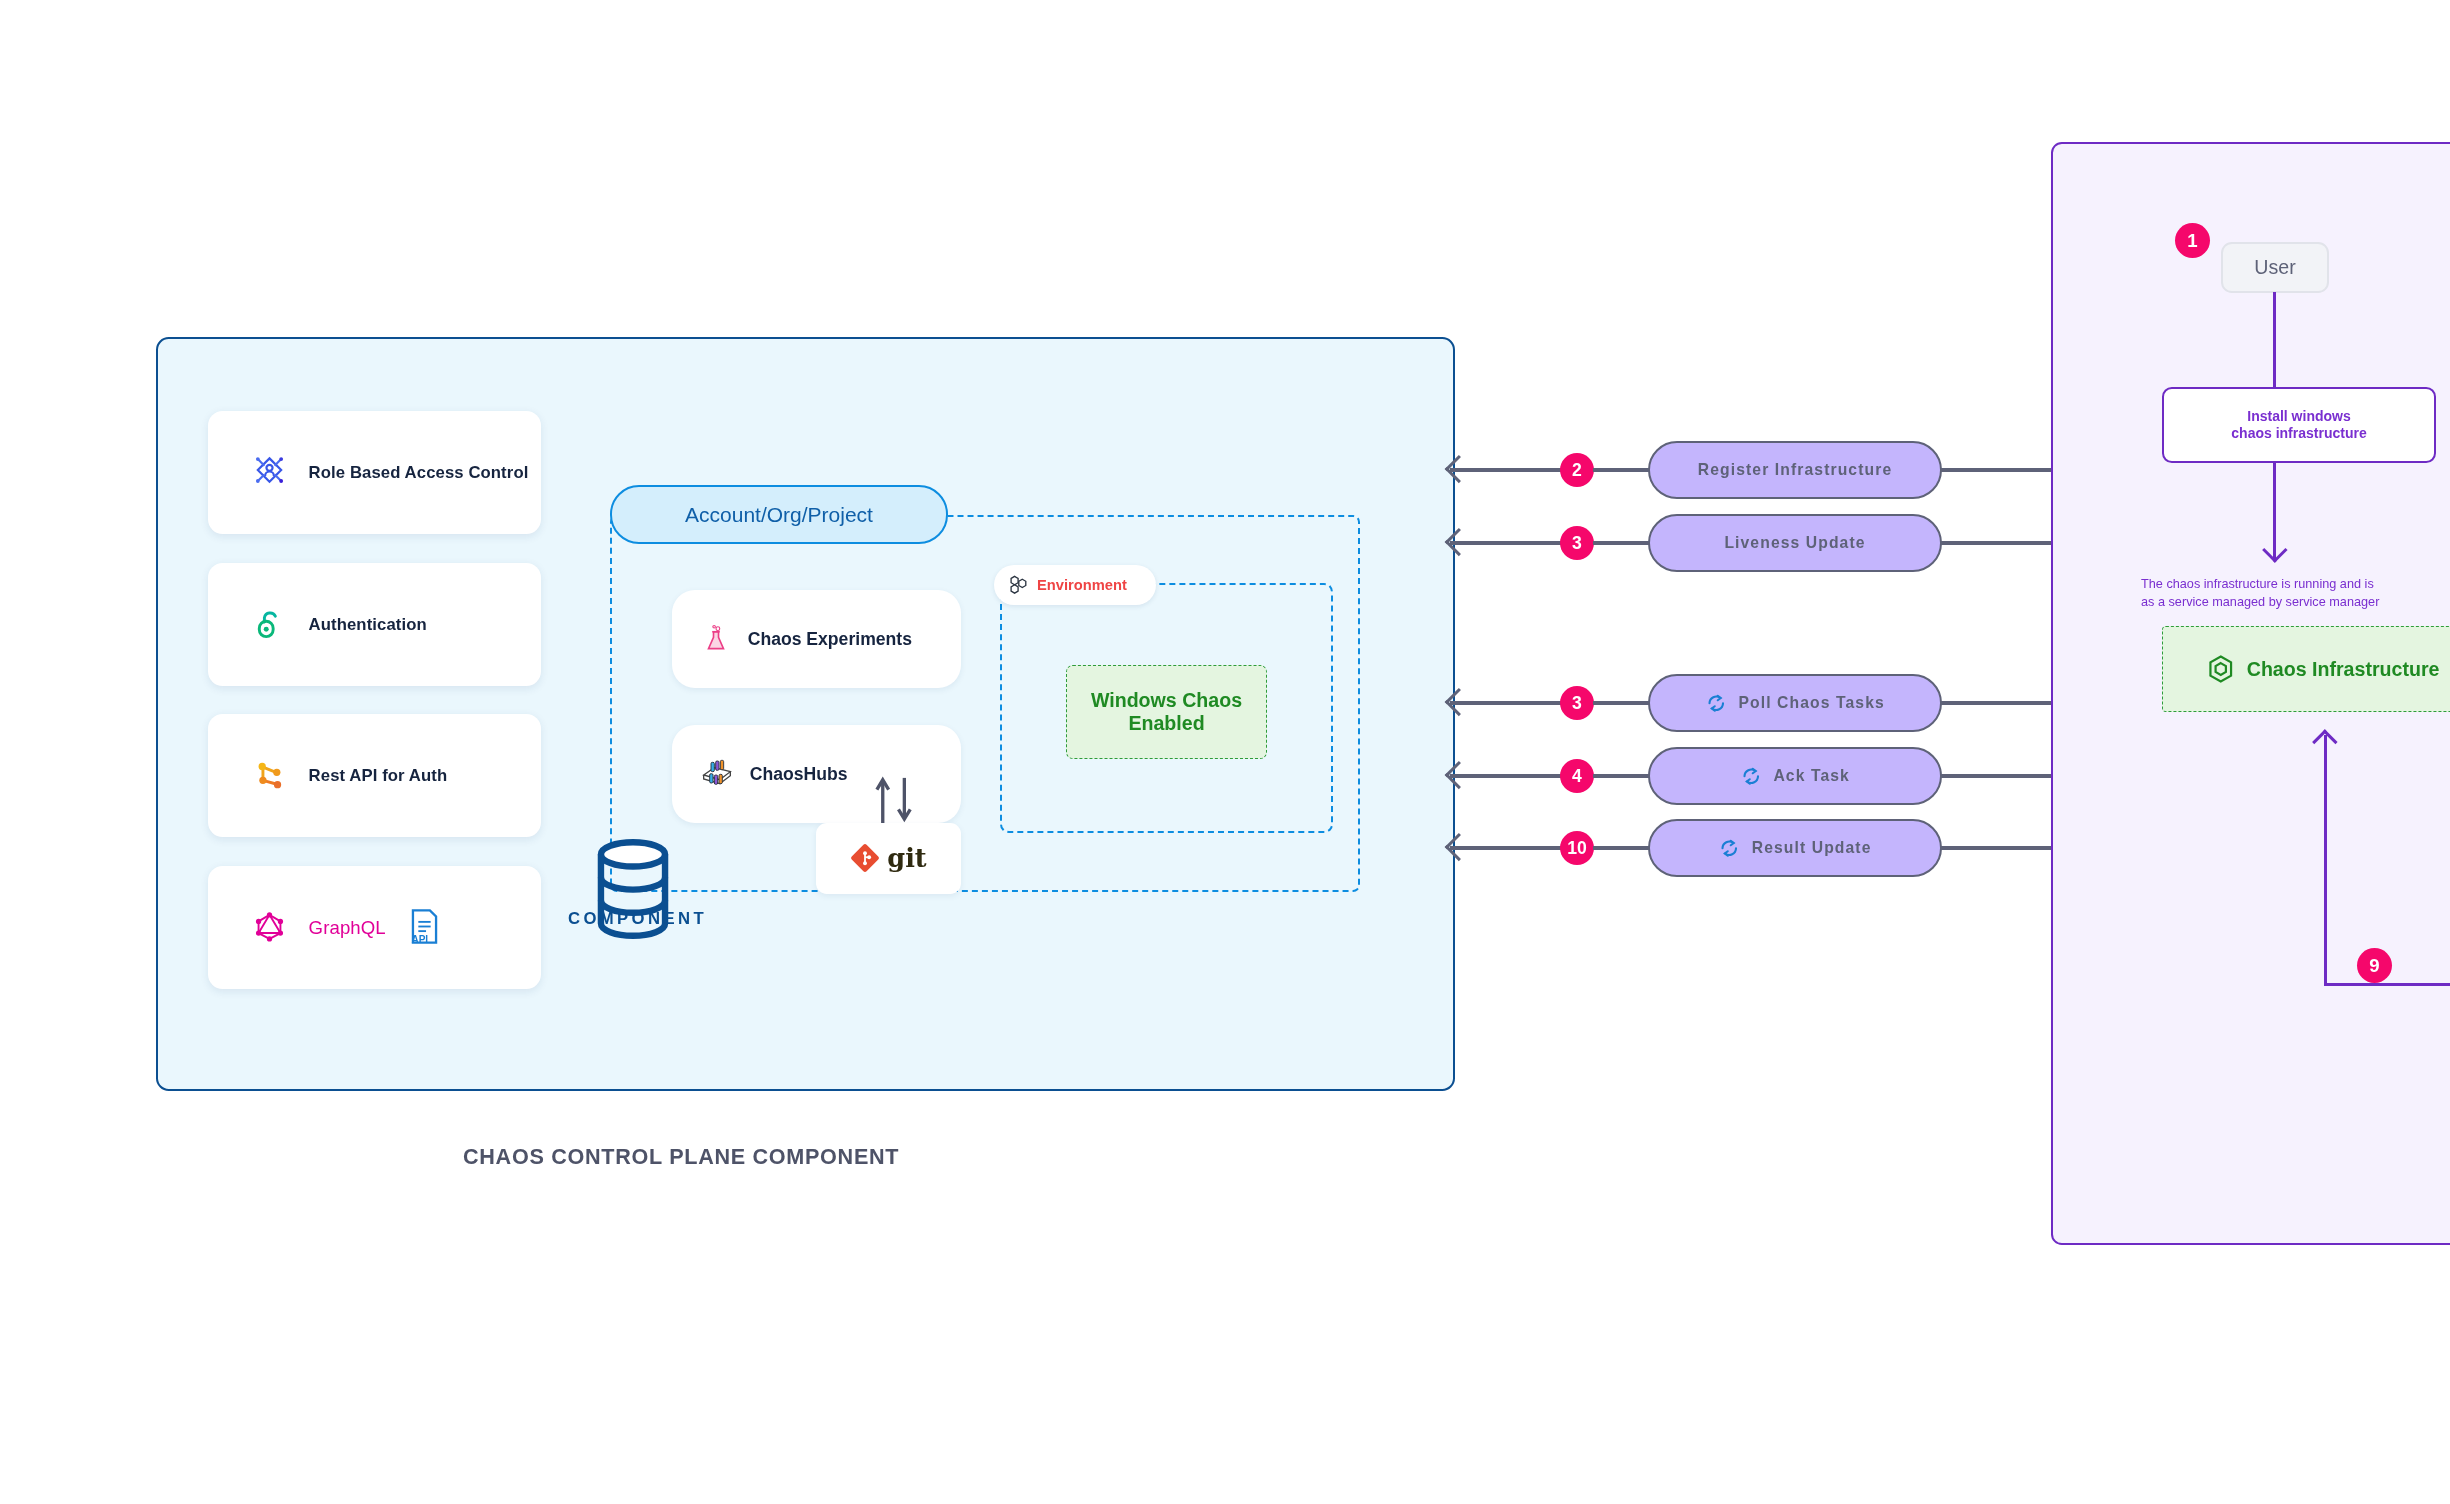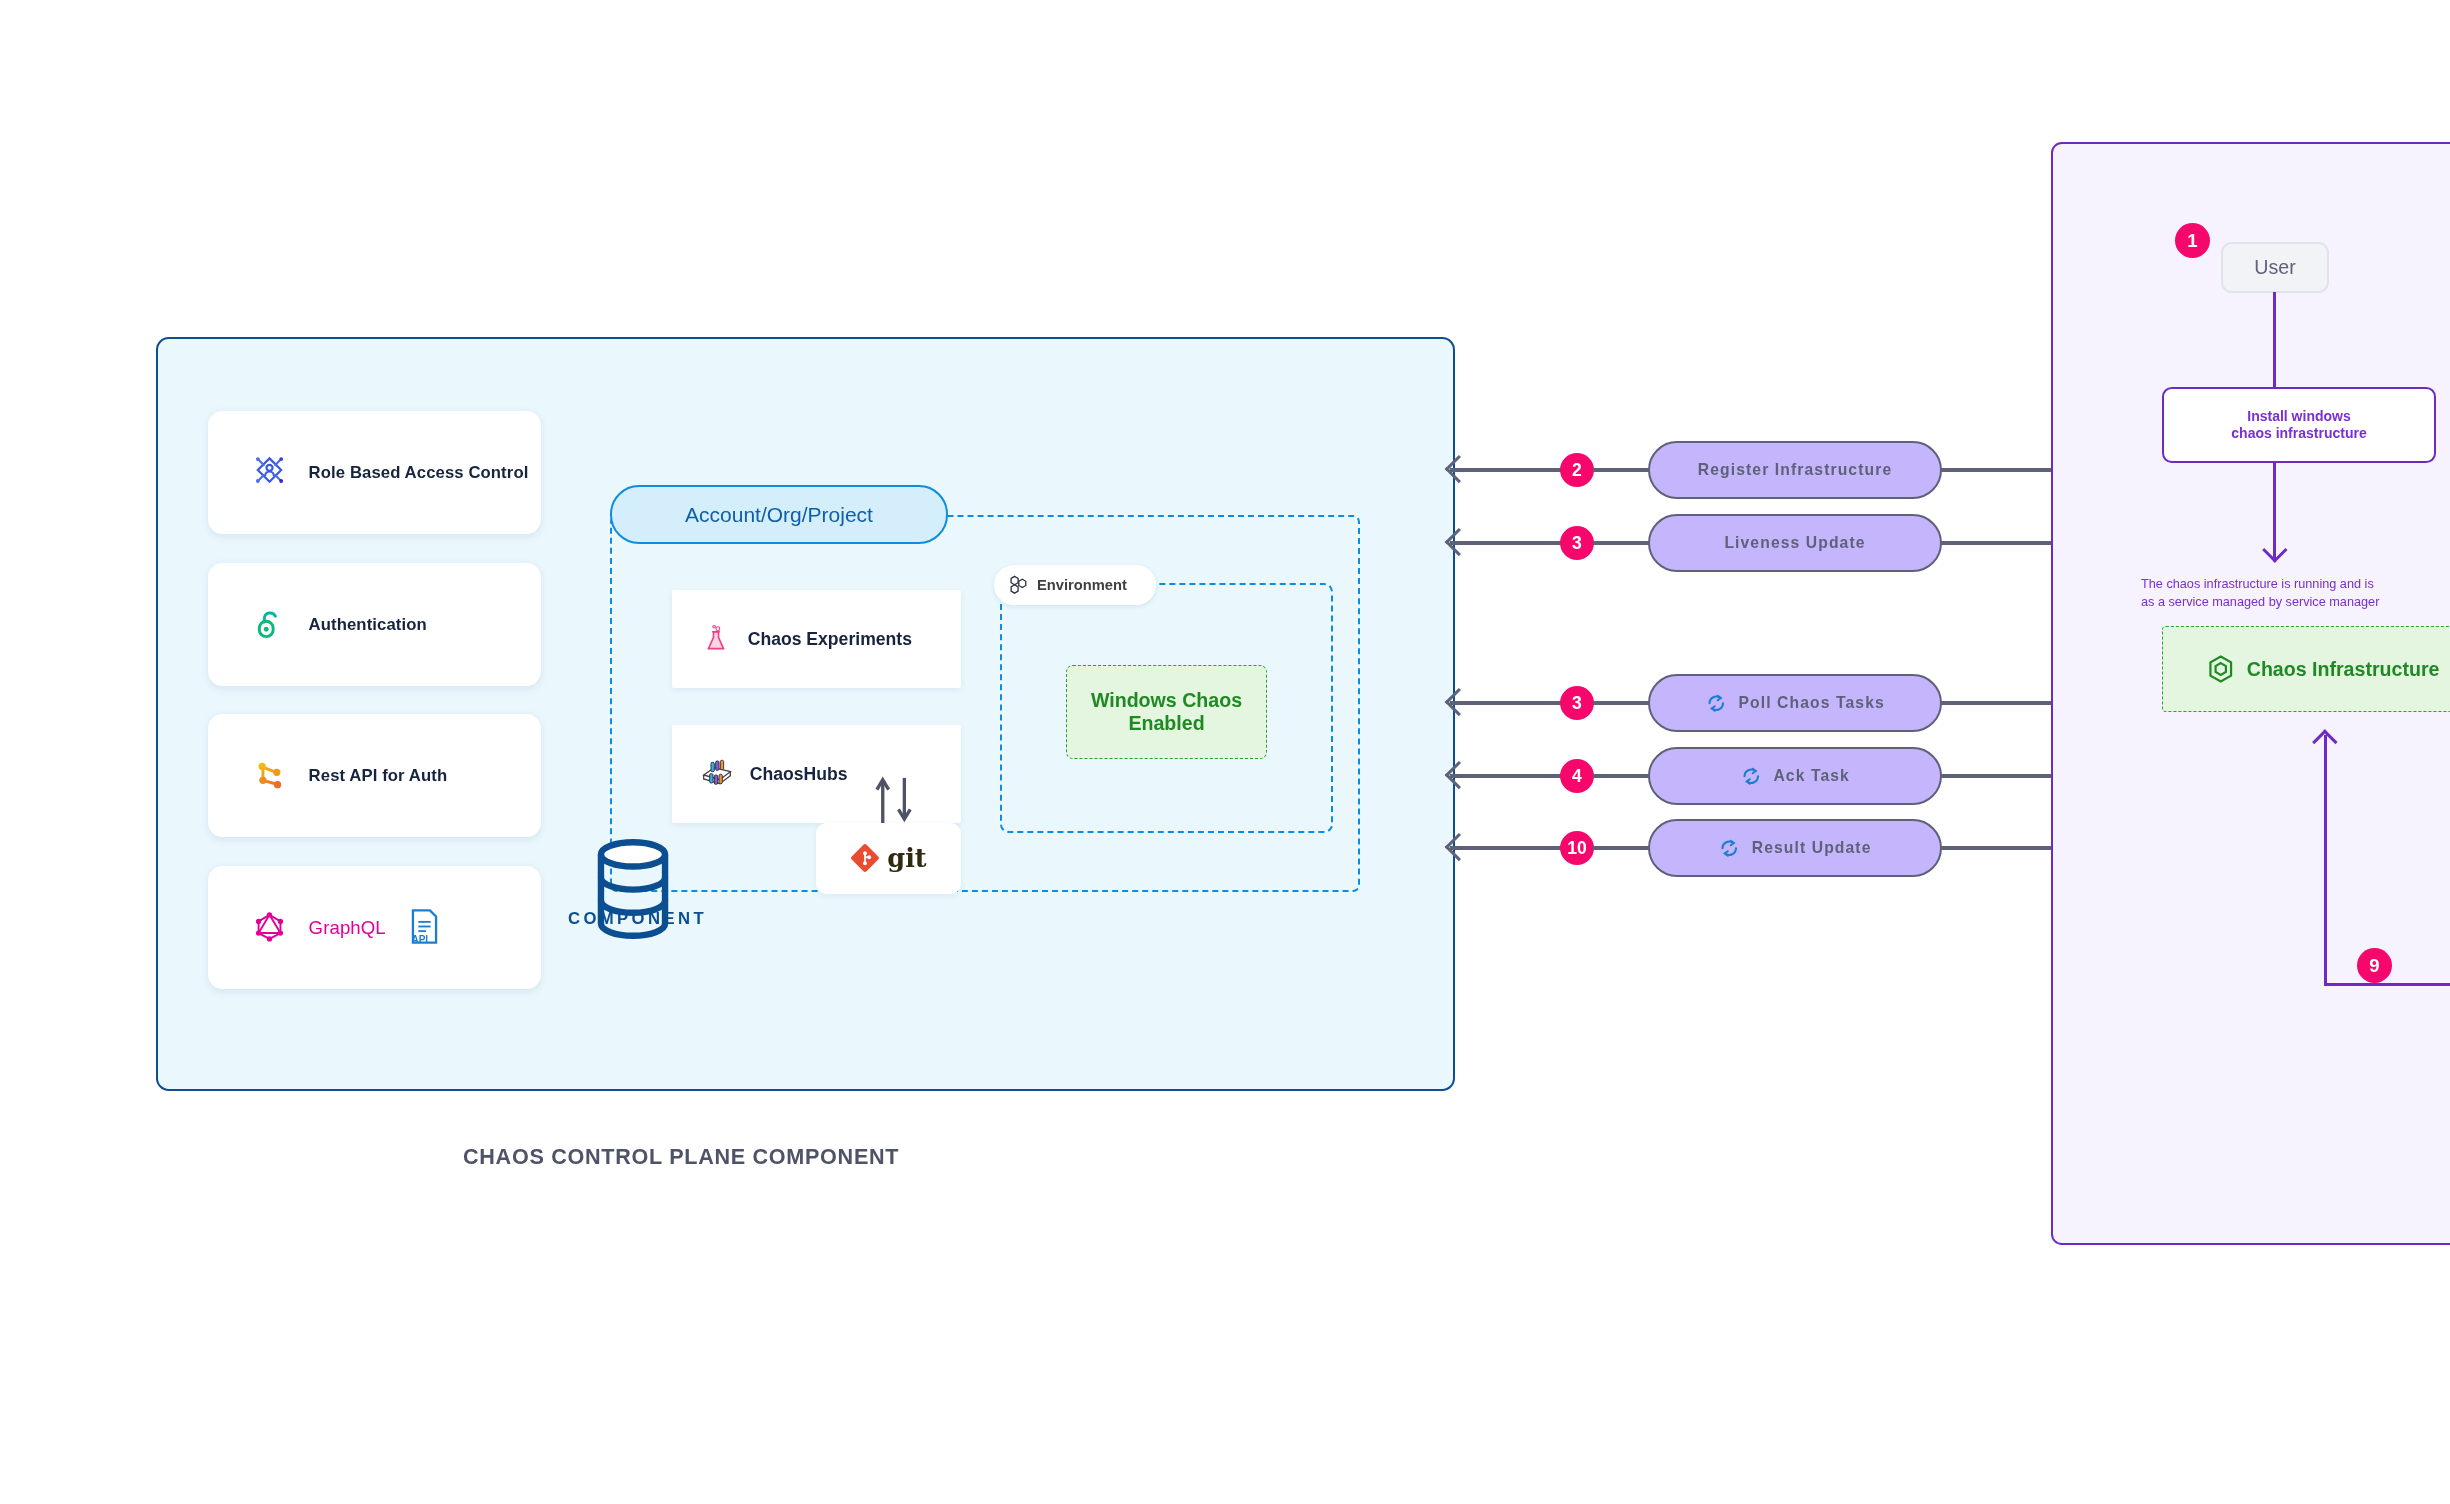--- a/index.html
+++ b/index.html
@@ -19,40 +19,40 @@
 
   
   #aop-dashed{left:610px;top:515px;width:750px;height:377px;
     border:2.5px dashed #0d8de0;border-radius:6.9px;box-sizing:border-box;}
   #aop-pill{left:610px;top:485px;width:338px;height:59px;background:#d4eefc;
     border:2.5px solid #0d8de0;border-radius:29px;box-sizing:border-box;
     display:flex;align-items:center;justify-content:center;}
   #aop-pill span{font-size:21px;color:#0f5fa8;}
 
   .inner-card{position:absolute;left:672px;width:289px;height:98px;background:#fff;
-    border-radius:2px;box-shadow:0 2px 6.9px rgba(20,60,110,.08);
+    border-radius:23px;box-shadow:0 2px 6.9px rgba(20,60,110,.08);
     display:flex;align-items:center;padding-left:29px;box-sizing:border-box;gap:16.7px;}
   .inner-card .ilabel{font-size:17.6px;font-weight:700;color:#16243f;white-space:nowrap;}
   #ic-0{top:590px;} #ic-1{top:725px;}
 
   #git-card{left:816px;top:823px;width:145px;height:71px;background:#fff;border-radius:10.8px;
     box-shadow:0 2px 6.9px rgba(20,60,110,.08);display:flex;align-items:center;
     justify-content:center;gap:6.9px;}
   #git-card .gitword{font-family:"DejaVu Serif","Liberation Serif",serif;font-weight:700;
     font-size:25.5px;color:#2f2a10;line-height:1;}
 
   #git-arrows{left:867px;top:772px;width:59px;height:54px;}
 
   
   #env-dashed{left:1000px;top:583px;width:333px;height:250px;
     border:2px dashed #0d8de0;border-radius:8.8px;box-sizing:border-box;}
   #env-pill{left:994px;top:565px;width:162px;height:40px;background:#fff;border-radius:20.6px;
     box-shadow:0 1.5px 5.4px rgba(20,60,110,.10);display:flex;align-items:center;gap:8.8px;
     padding-left:14.7px;box-sizing:border-box;}
-  #env-pill span{font-size:14.7px;font-weight:700;color:#404040;}
+  #env-pill span{font-size:14.7px;font-weight:700;color:#ef4444;}
   #win-chaos{left:1066px;top:665px;width:201px;height:94px;background:#e4f5e0;
     border:1.5px dashed #2e9c3a;border-radius:6.9px;box-sizing:border-box;display:flex;
     align-items:center;justify-content:center;text-align:center;}
   #win-chaos span{font-size:19.6px;font-weight:700;color:#1f8a23;line-height:1.18;}
 
   
   #db-icon{left:594px;top:839px;width:78px;height:100px;}
   #db-label{left:554px;top:909px;width:167px;text-align:center;font-size:16.7px;
     font-weight:700;color:#0b4f91;letter-spacing:3.4px;}
 

